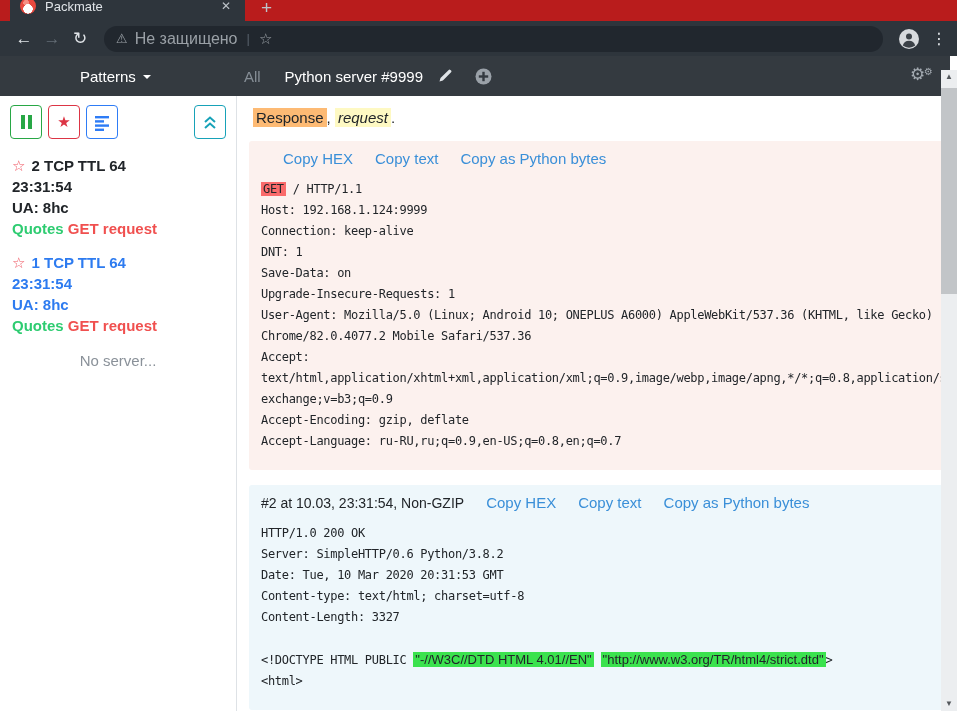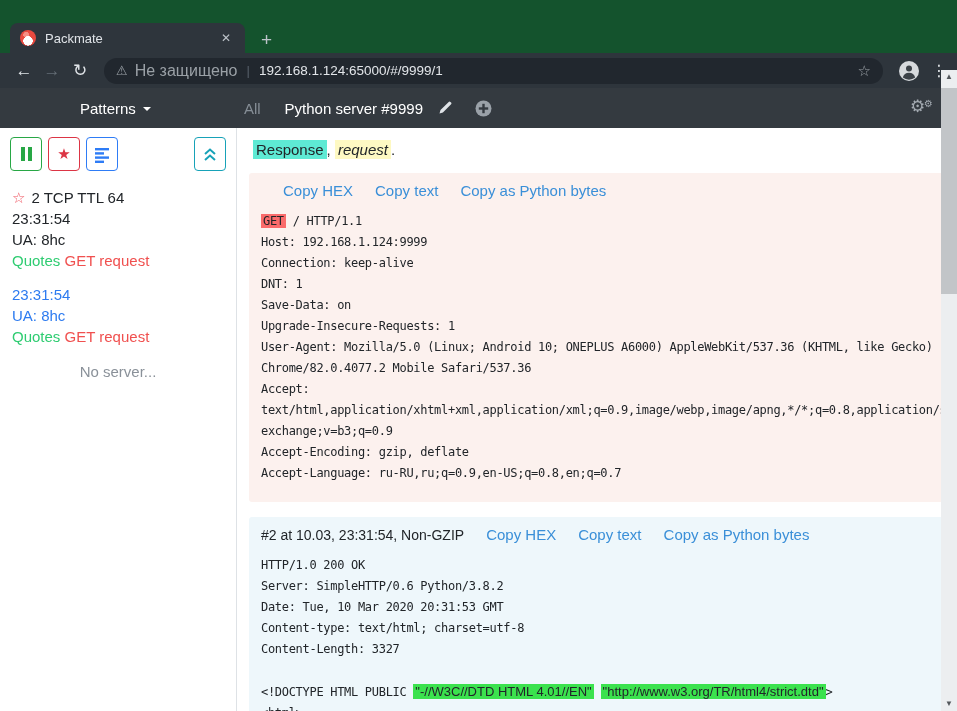--- a/index.html
+++ b/index.html
@@ -1,21 +1,21 @@
 <!DOCTYPE html>
 <html><head>
 <meta charset="utf-8">
 <style>
   * { margin:0; padding:0; box-sizing:border-box; }
   html,body { width:957px; height:711px; overflow:hidden; background:#fff;
               font-family:"Liberation Sans","DejaVu Sans",sans-serif; }
 
   
   .chrome { width:957px; }
-  .tabstrip { height:53px; background:#14532d; display:flex; align-items:flex-end; }
+  .tabstrip { height:21px; background:#b91c1c; display:flex; align-items:flex-end; }
   .tab { margin-left:10px; width:235px; height:30px; background:#2e353c;
          border-radius:8px 8px 0 0; display:flex; align-items:center; padding:0 10px; }
   .favicon { width:16px; height:16px; border-radius:50%; flex:0 0 16px;
              background:radial-gradient(circle at 50% 68%, #ffffff 0 34%, rgba(255,255,255,0) 36%),
                         radial-gradient(circle at 38% 30%, #f58f84 0 18%, rgba(0,0,0,0) 20%),
                         #e8493f; }
   .tab-title { color:#dfe3e7; font-size:13px; margin-left:9px; flex:1;
                white-space:nowrap; overflow:hidden; }
   .tab-close { color:#bdc3c9; font-size:12px; padding:2px 4px; cursor:default; }
   .newtab { color:#bdc3c9; font-size:19px; margin:0 0 4px 16px; line-height:1; }
@@ -59,29 +59,29 @@
           display:flex; align-items:center; justify-content:center; }
   .sbtn-pause { border:1px solid #28a745; }
   .pause-bars { display:flex; gap:3px; }
   .pause-bars i { display:block; width:4px; height:14px; background:#28a745; }
   .sbtn-fav { border:1px solid #dc3545; color:#dc3545; font-size:15px; }
   .sbtn-filter { border:1px solid #2e7cf6; }
   .sbtn-collapse { border:1px solid #17a2b8; margin-left:auto; margin-right:0; }
 
   
   .stream-list { padding:16px 12px 0 12px; font-size:15px; }
-  .stream-item { line-height:21px; margin-bottom:13px; color:#212529; cursor:pointer; }
+  .stream-item { line-height:21px; margin-bottom:13px; color:#212529; cursor:pointer;font-weight:bold; }
   .stream-item.selected { color:#2d7bf0; }
   .s-star { color:#ef5561; margin-right:6px; font-size:15px; }
   .no-results { text-align:center; color:#8a9199; font-size:15px; margin-top:16px; }
 
   
   .found-row { font-size:15px; color:#212529; margin-left:4px; }
   .fp-mark { padding:1px 3px; }
-  .fp-response { background:#5eead4; }
+  .fp-response { background:#fdba74; }
   .fp-request { background:#fef9c3;font-style:italic; }
 
   .packet { border-radius:3px; padding:9px 12px 18px 12px; margin-top:15px; }
   .packet.request { background:#fcf1ee; }
   .packet.response { background:#eef7fb; }
   .pk-head { display:flex; align-items:baseline; }
   .pk-title { color:#212529; font-size:14px; }
   .pk-actions { display:flex; }
   .pk-link { color:#3a8fd8; font-size:15px; margin-left:22px; cursor:pointer; }
   .pk-body { margin-top:12px; font-family:"DejaVu Sans Mono","Liberation Mono",monospace;
@@ -112,21 +112,20 @@
     <span class="newtab">+</span>
   </div>
   <div class="toolbar">
     <span class="navbtn">←</span>
     <span class="navbtn disabled">→</span>
     <span class="navbtn">↻</span>
     <div class="addressbar">
       <span class="warn-ic">⚠</span>
       <span class="warn-tx">Не защищено</span>
       <span class="addr-sep">|</span>
-      <span class="url">192.168.1.124:65000/#/9999/1</span>
       <span class="bookmark">☆</span>
     </div>
     <span class="avatar">
       <svg width="20" height="20" viewBox="0 0 20 20">
         <circle cx="10" cy="10" r="10" fill="#d7dadd"></circle>
         <circle cx="10" cy="7.6" r="3" fill="#3c4248"></circle>
         <path d="M3.8 16.6 a6.4 6.4 0 0 1 12.4 0 a10 10 0 0 1 -12.4 0 Z" fill="#3c4248"></path>
       </svg>
     </span>
     <span class="menu-dots">⋮</span>
@@ -189,20 +188,21 @@
       </span>
     </div>
     <div class="stream-list" id="stream-list">
         <div class="stream-item">
           <div class="s-line"><span class="s-star">☆</span><span>2 TCP TTL 64</span></div>
           <div class="s-line">23:31:54</div>
           <div class="s-line">UA: 8hc</div>
           <div class="s-line"><span style="color: rgb(46, 204, 113);">Quotes</span><span style="color: rgb(240, 80, 79);"> GET request</span></div>
         </div>
         <div class="stream-item selected">
+          <div class="s-line"><span class="s-star">☆</span><span>1 TCP TTL 64</span></div>
           <div class="s-line">23:31:54</div>
           <div class="s-line">UA: 8hc</div>
           <div class="s-line"><span style="color: rgb(46, 204, 113);">Quotes</span><span style="color: rgb(240, 80, 79);"> GET request</span></div>
         </div>
       </div>
     <div class="no-results">No server...</div>
   </aside>
 
   <main class="main">
     <div class="found-row" id="found-row"><span class="fp-mark fp-response">Response</span><span>, </span><span class="fp-mark fp-request">request</span><span>.</span></div>

